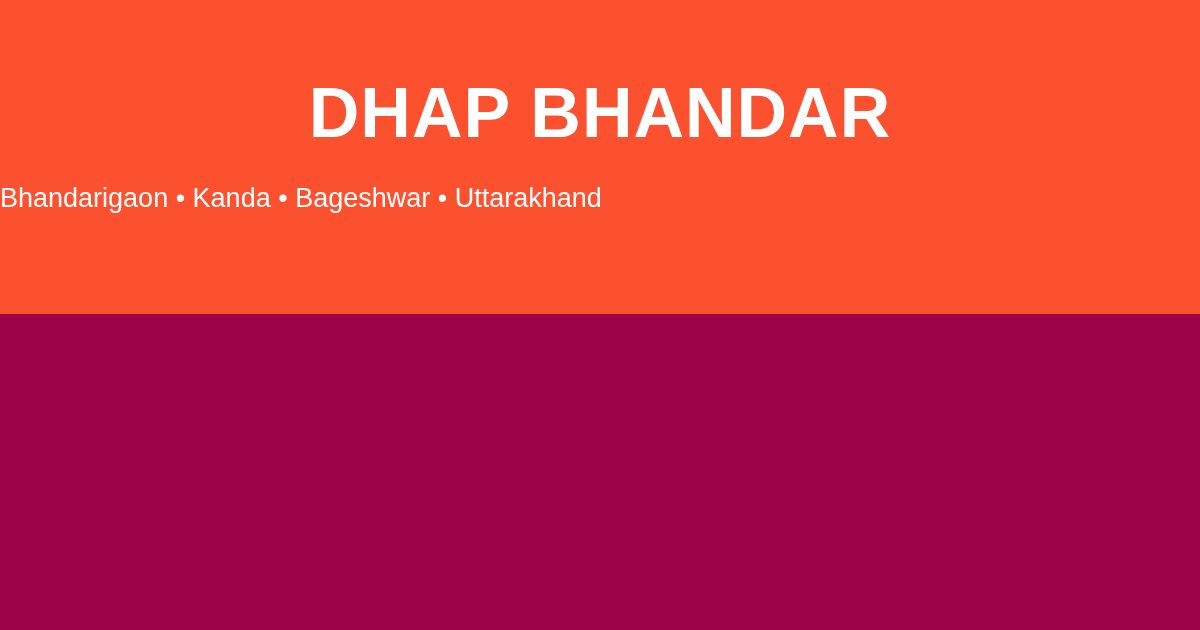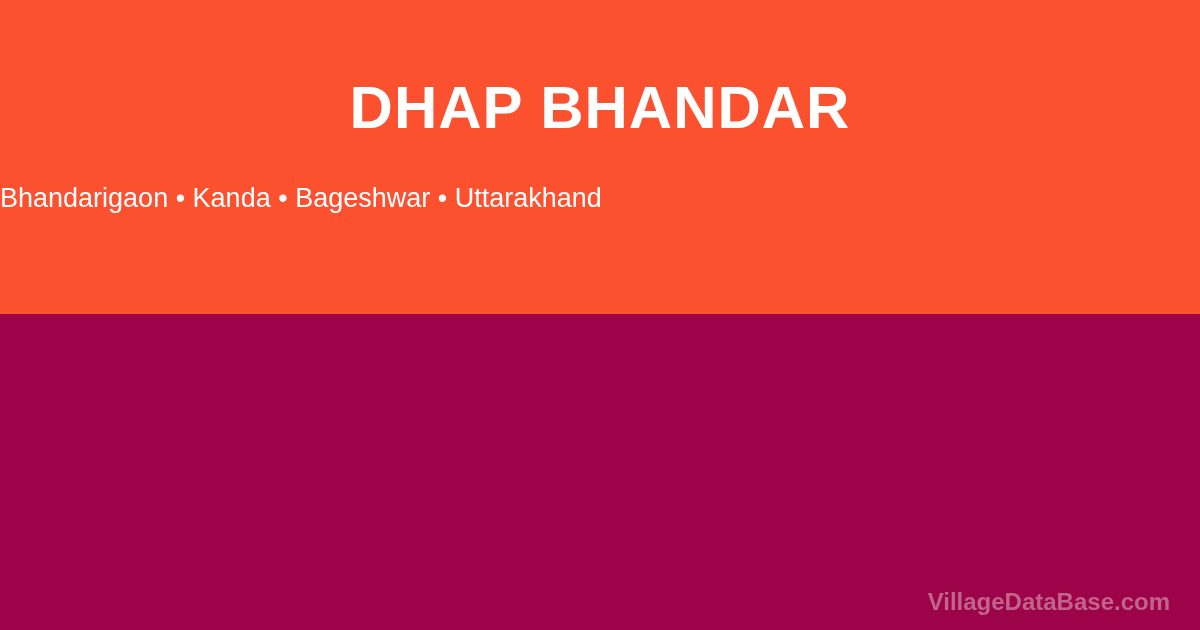--- a/index.html
+++ b/index.html
@@ -28,21 +28,21 @@
     background: #fc512f;
     box-sizing: border-box;
   }
   .title {
     position: absolute;
     left: 0;
     top: 78px;
     width: 1200px;
     text-align: center;
     color: #ffffff;
-    font-size: 60px;
+    font-size: 70px;
     font-weight: bold;
     letter-spacing: 1px;
     line-height: 1;
     white-space: nowrap;
   }
   .subtitle {
     position: absolute;
     left: 0;
     top: 182px;
     width: 1200px;
@@ -79,15 +79,14 @@
 
   <div class="top-band">
     <div class="title">DHAP BHANDAR</div>
     <div class="subtitle">Bhandarigaon • Kanda • Bageshwar • Uttarakhand</div>
   </div>
 
   <div class="bottom-band">
     
   </div>
 
-  <div class="watermark">VillageDataBase.com</div>
 
 </div>
 
 </body></html>

